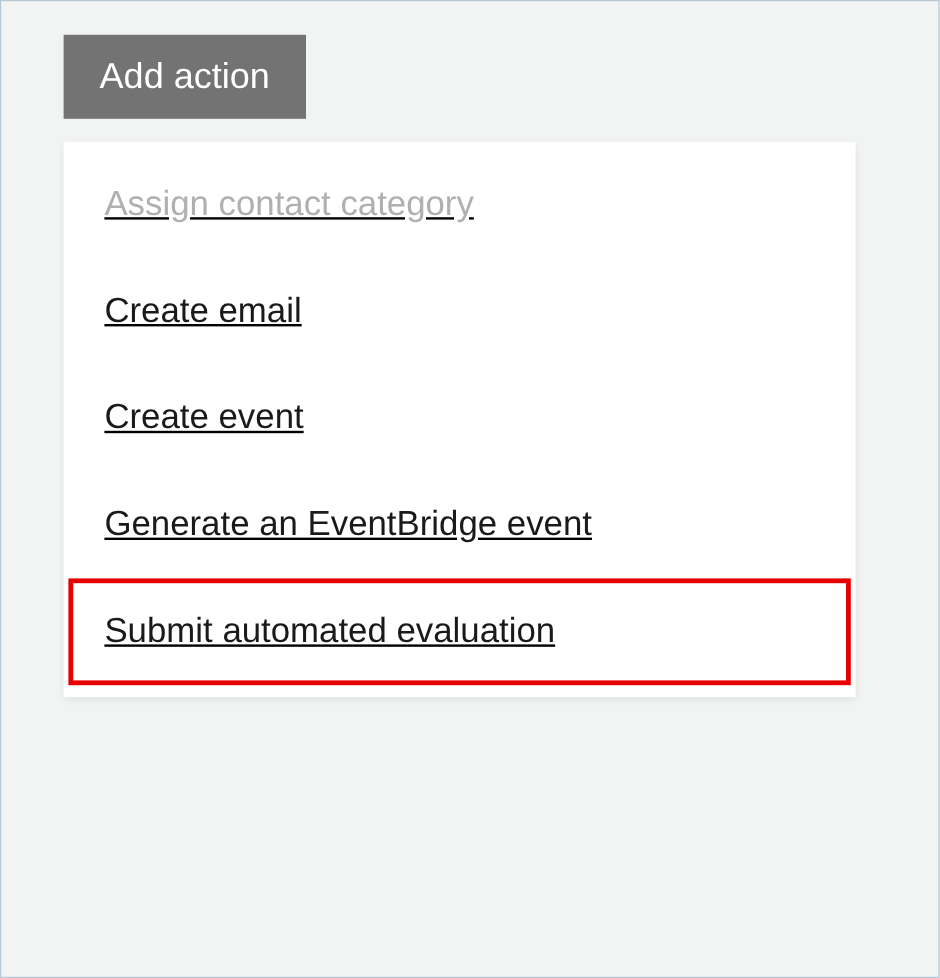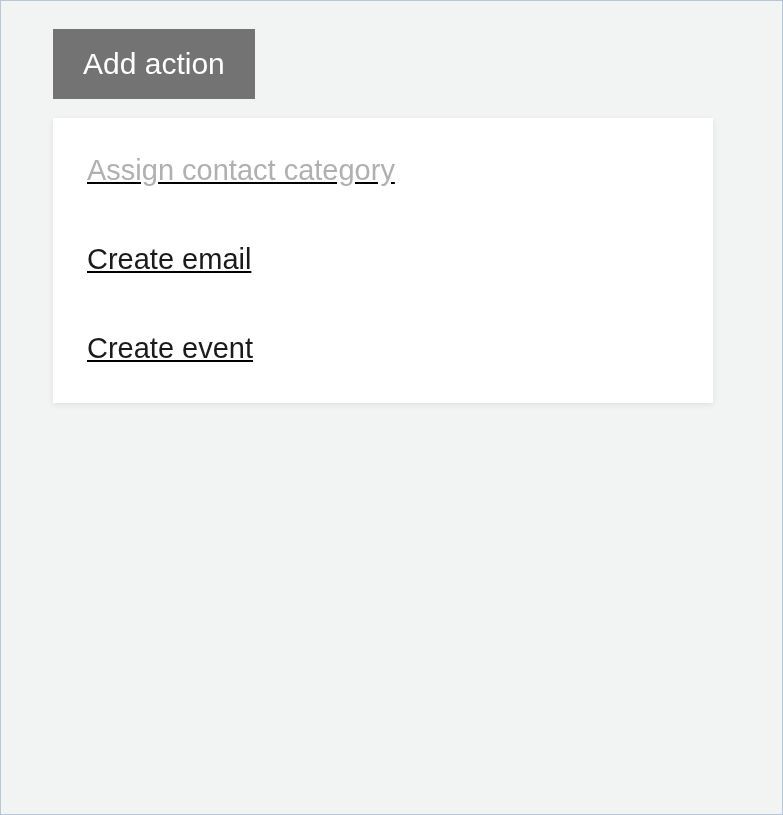--- a/index.html
+++ b/index.html
@@ -56,16 +56,18 @@
 <body>
 
 
 
 <button class="add-action-btn">Add action</button>
 
 <div class="dropdown-panel">
   <div class="dropdown-item disabled">Assign contact category</div>
   <div class="dropdown-item">Create email</div>
   <div class="dropdown-item">Create event</div>
+  <div class="dropdown-item">Generate an EventBridge event</div>
+  <div class="dropdown-item highlighted">Submit automated evaluation</div>
 </div>
 
 
 
 
 </body></html>

